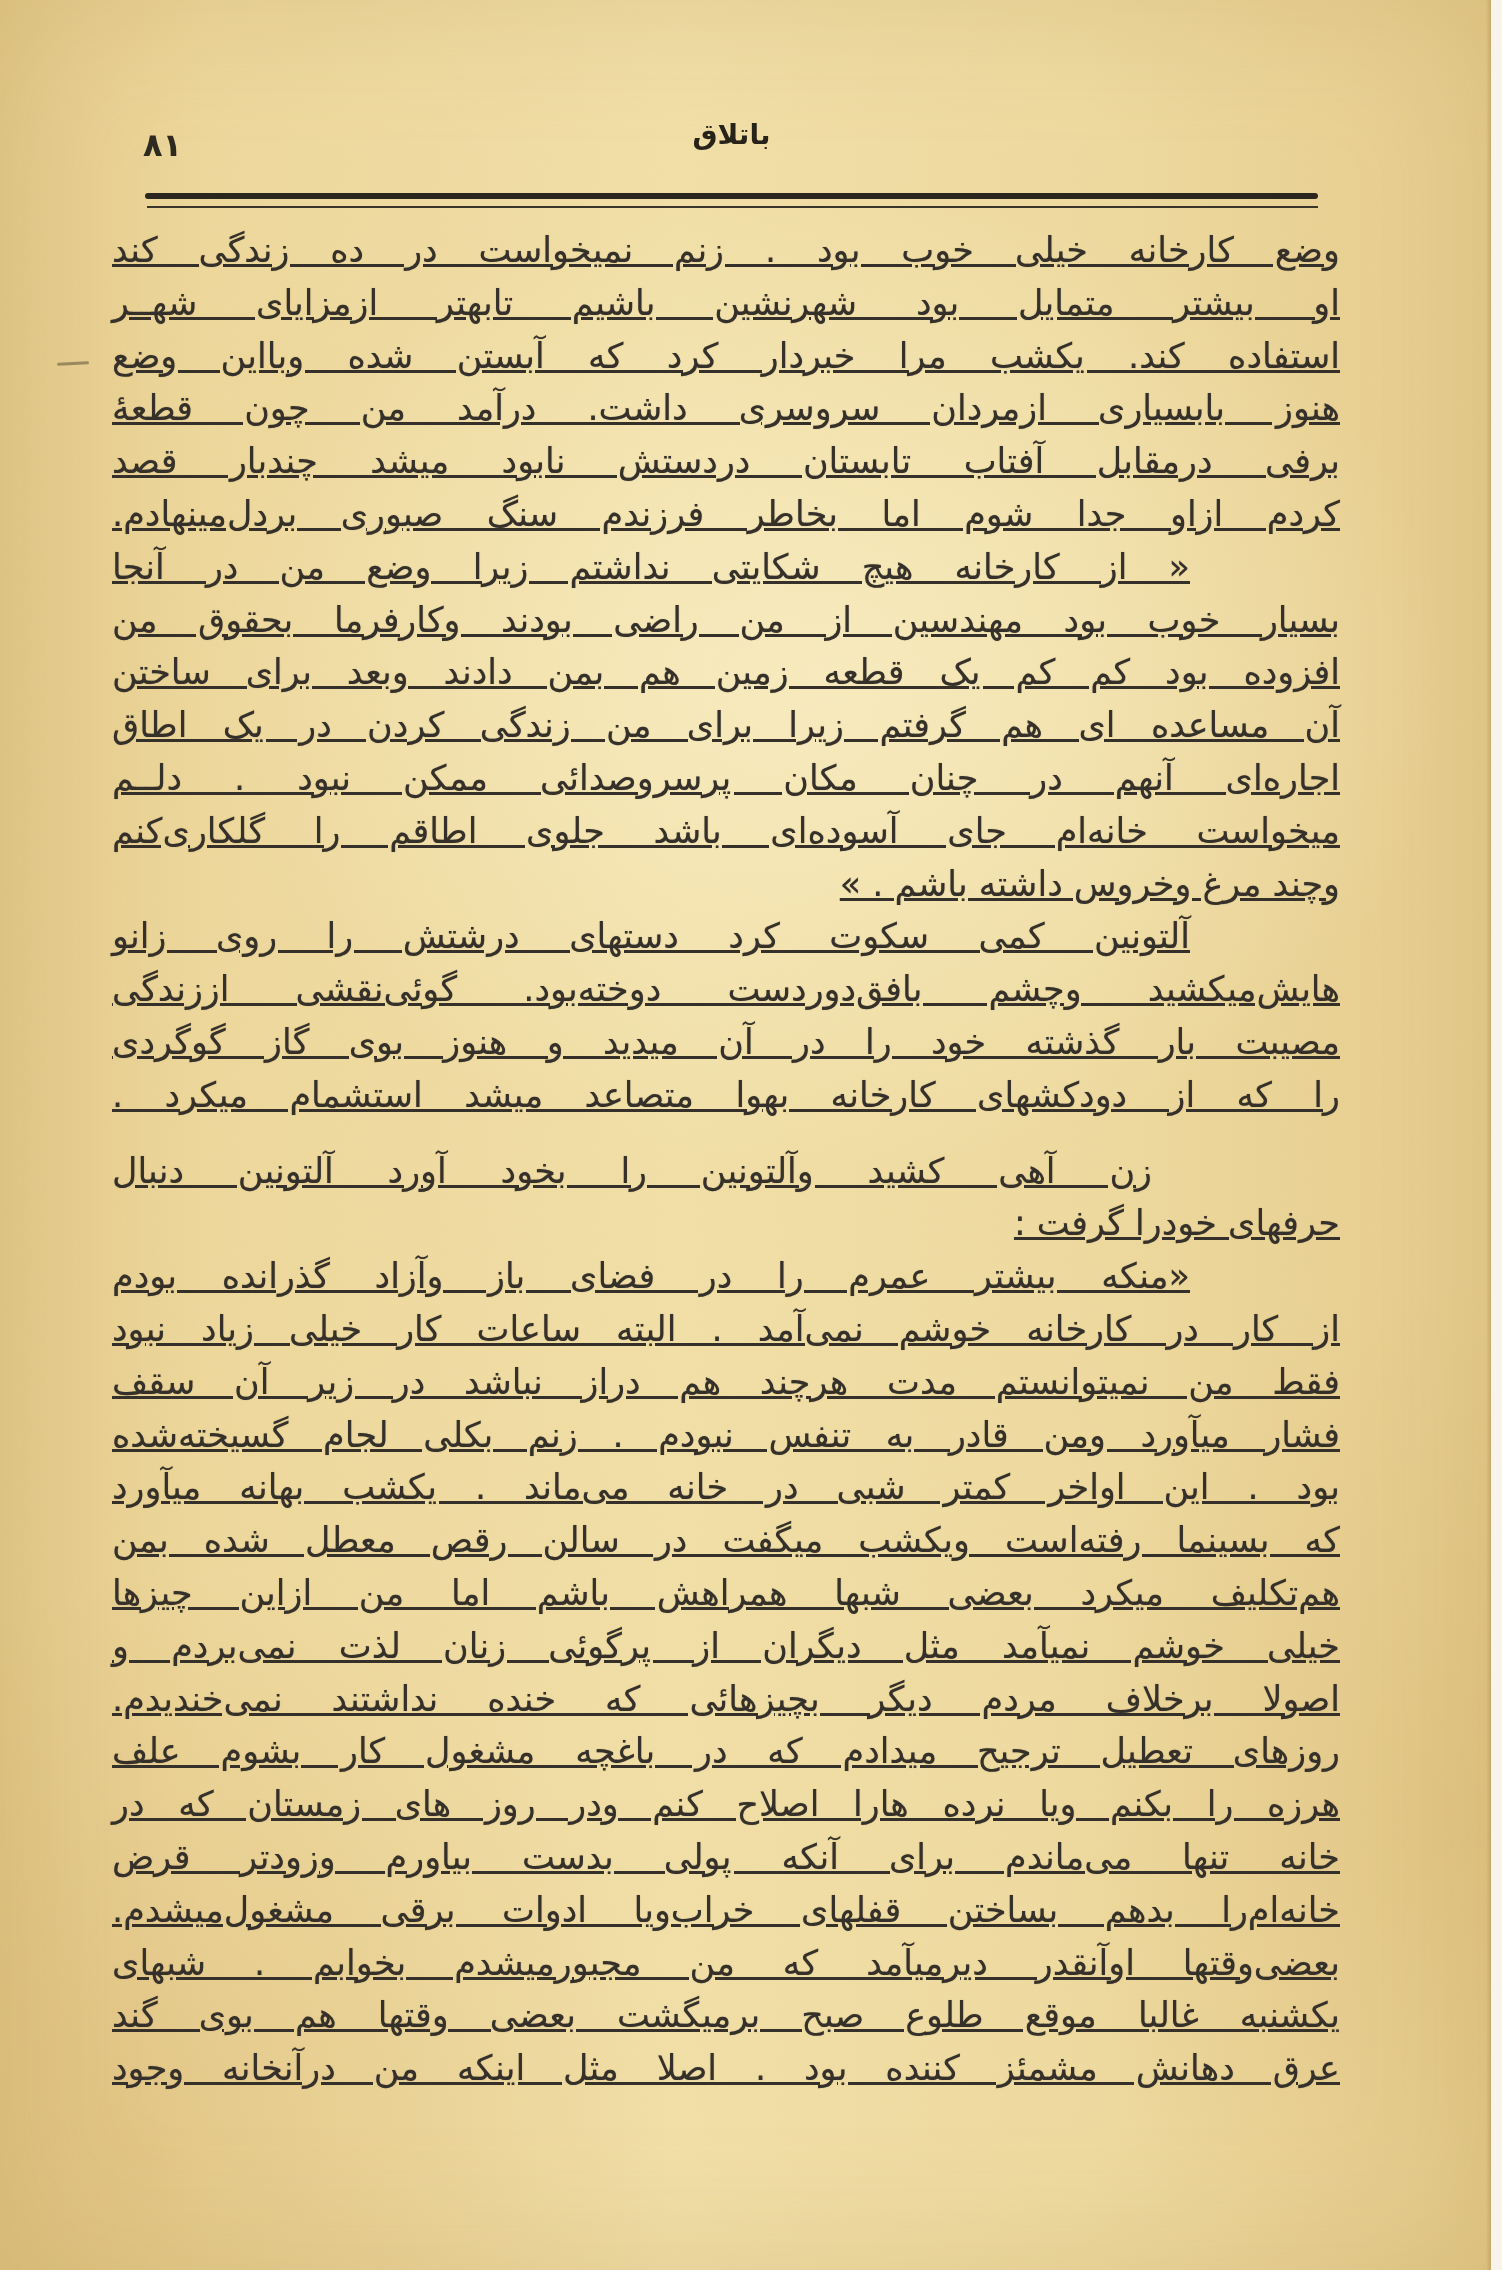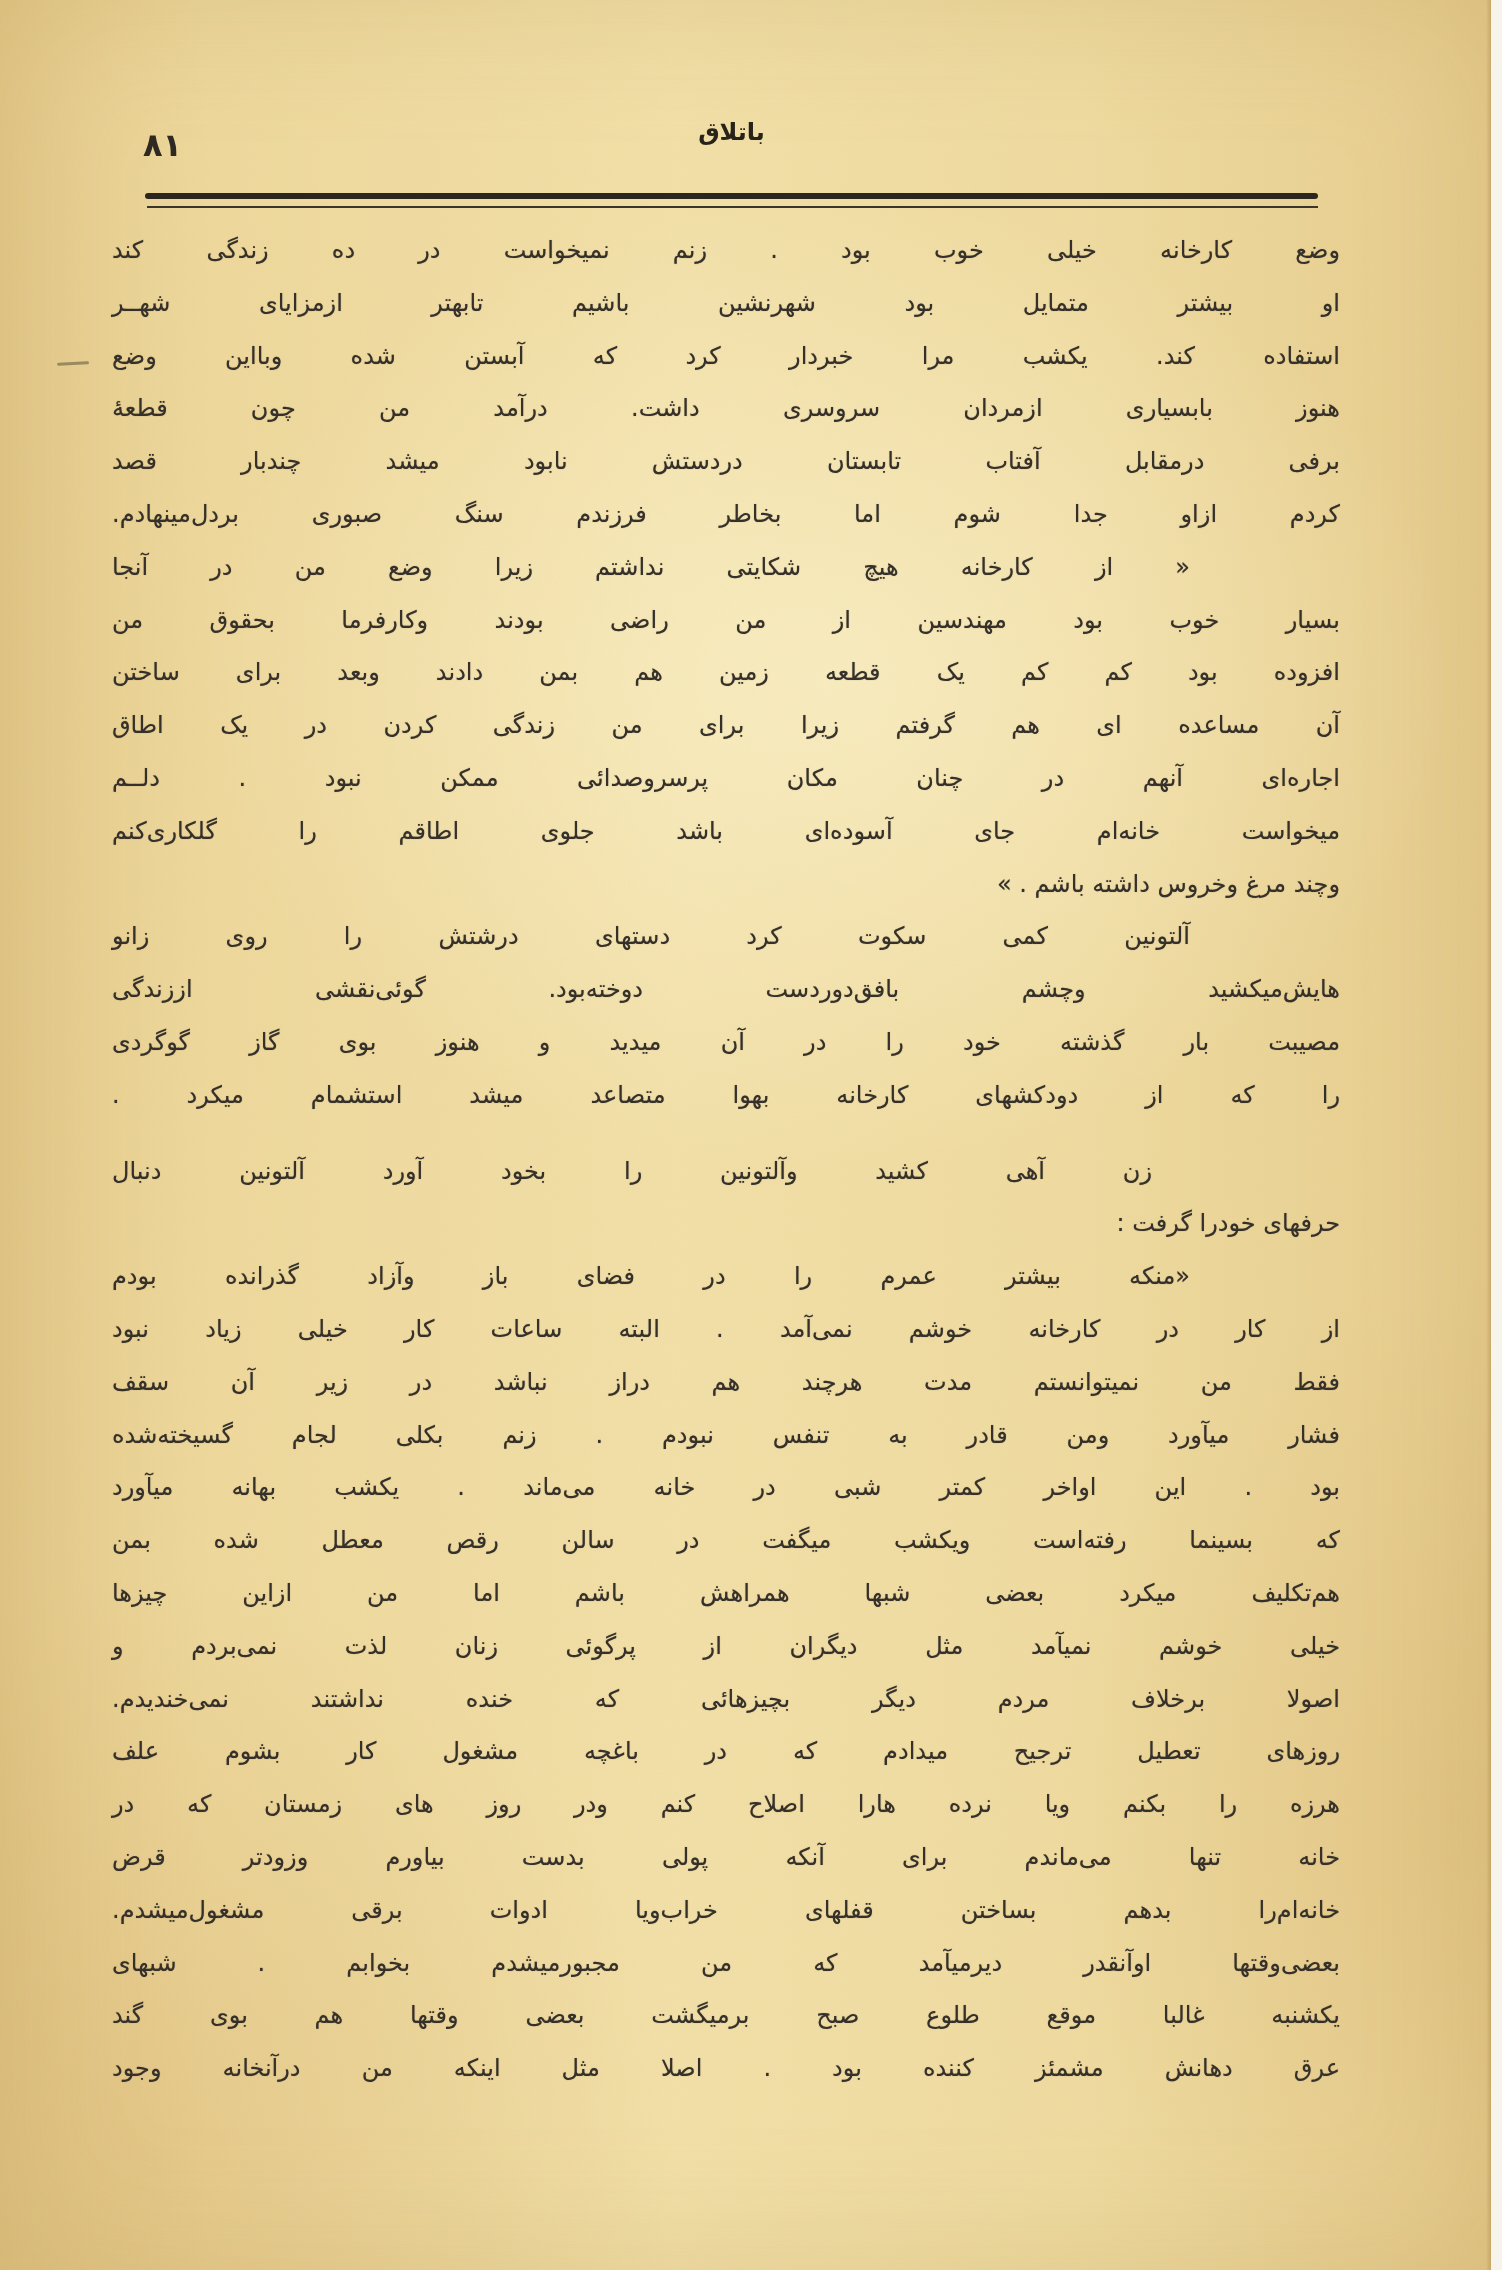--- a/index.html
+++ b/index.html
@@ -52,21 +52,21 @@
     color: #2e2a22;
     letter-spacing: 2px;
     text-align: right;
   }
   .page-title {
     position: absolute;
     left: 145px;
     top: 118px;
     width: 1173px;
     text-align: center;
-    font-size: 24px;
+    font-size: 28px;
     font-weight: bold;
     color: #272318;
   }
   .rule-thick {
     position: absolute;
     left: 145px;
     top: 193px;
     width: 1173px;
     height: 6px;
     background: #2b271f;
@@ -94,25 +94,26 @@
     position: absolute;
     top: 224px;
     left: 112px;
     width: 1228px;
     direction: rtl;
     color: #35302a;
   }
   .line {
     height: 52.8px;
     line-height: 52.8px;
-    font-size: 24px;
+    font-size: 35px;
     white-space: nowrap;
     text-align: justify;
     text-align-last: justify;
     text-shadow: 0 0 1px rgba(52,45,32,0.45);
+    text-decoration: underline;
   }
   .line.indent  { padding-right: 150px; }
   .line.indent2 { padding-right: 188px; margin-top: 23px; }
   .line.short   { text-align-last: right; }
 </style>
 </head>
 <body>
 
 <div class="scan-page">
 

